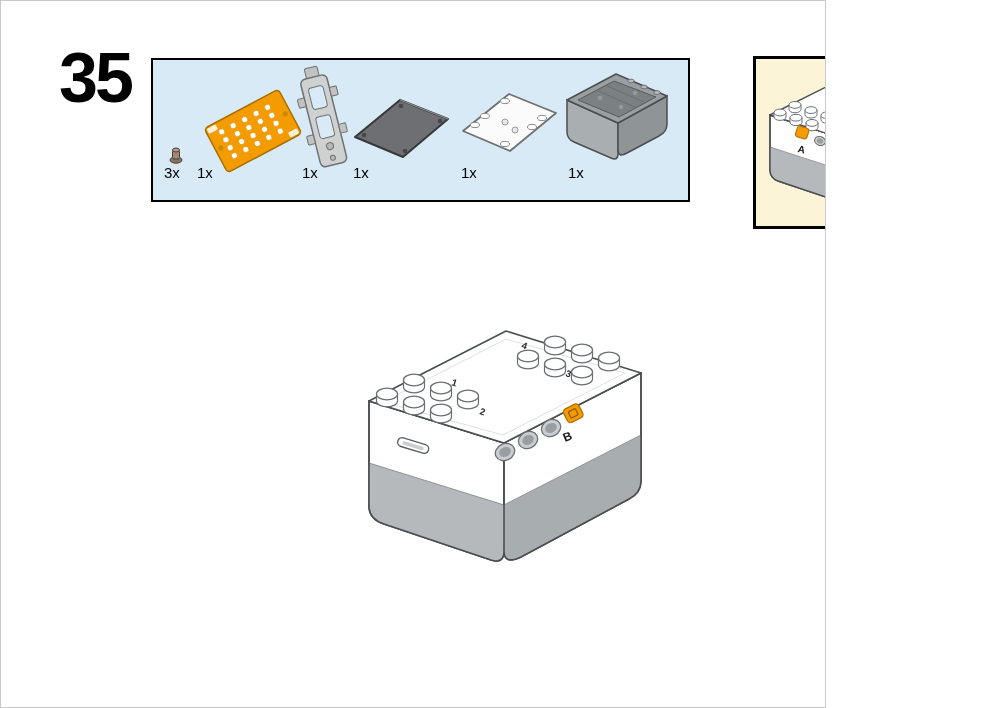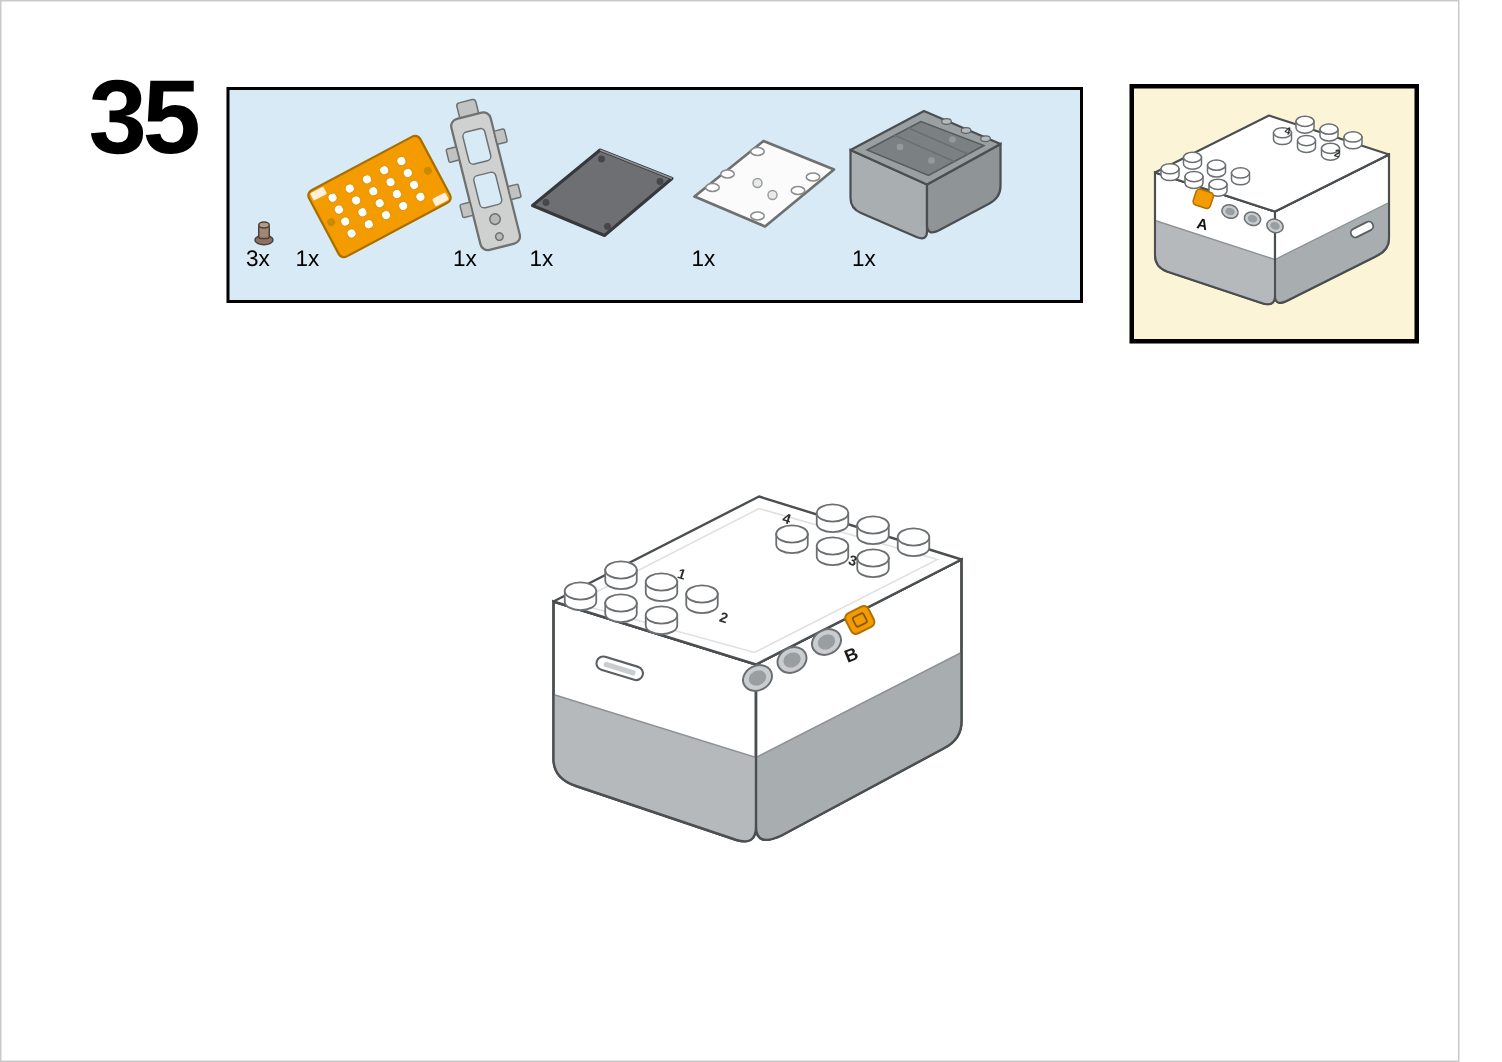--- a/index.html
+++ b/index.html
@@ -1,27 +1,27 @@
 <!DOCTYPE html>
 <html><head>
 <meta charset="utf-8">
 <style>
   html,body{margin:0;padding:0;background:#fff;}
   .page{
-    position:relative;width:973px;height:708px;background:#ffffff;
+    position:relative;width:826px;height:708px;background:#ffffff;
     border:1px solid #c9c9c9;box-sizing:border-box;overflow:hidden;
     font-family:"Liberation Sans",sans-serif;
   }
   .step-number{
     position:absolute;left:58px;top:42px;font-size:70px;line-height:1;
     font-weight:700;letter-spacing:-3px;color:#000;
   }
   .parts-box{
     position:absolute;left:150px;top:57px;width:535px;height:140px;
-    background:#d9eaf7;border:2px solid #000;padding-left:32px;
+    background:#d9eaf7;border:2px solid #000;
   }
   .parts-art{position:absolute;left:0;top:0;}
   .qty{
     position:absolute;top:104px;font-size:15px;color:#000;
   }
   .qty-0{left:11px}.qty-1{left:44px}.qty-2{left:149px}
   .qty-3{left:200px}.qty-4{left:308px}.qty-5{left:415px}
   .inset-box{
     position:absolute;left:752px;top:55px;width:193px;height:173px;
     background:#fcf4d6;border:3px solid #000;box-sizing:border-box;

